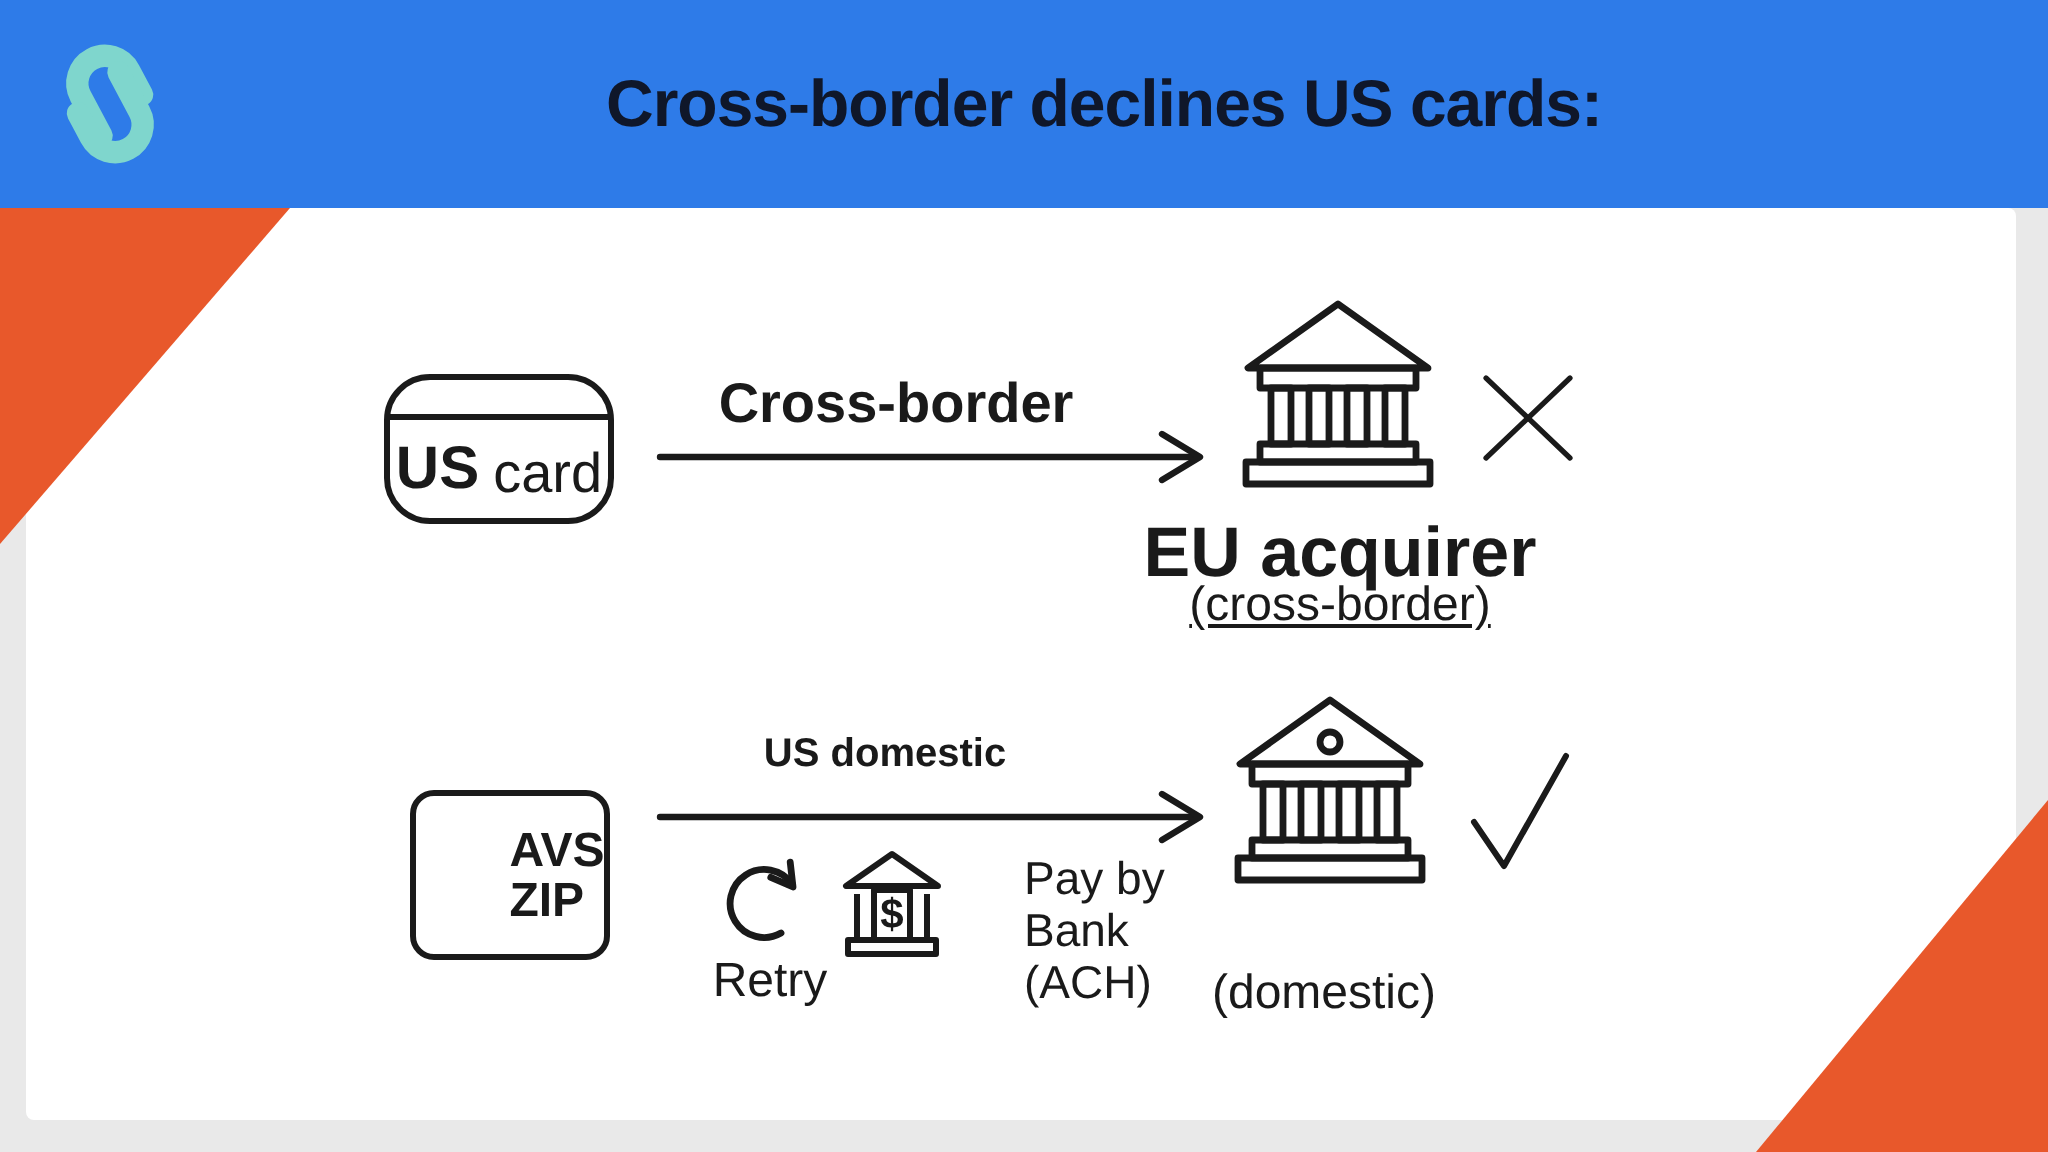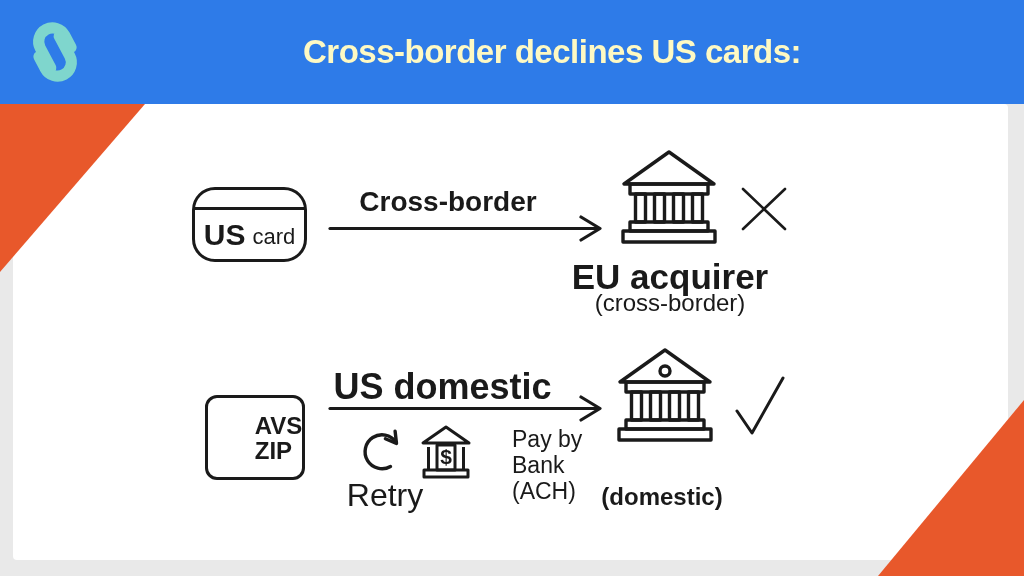--- a/index.html
+++ b/index.html
@@ -13,21 +13,21 @@
   }
   
   .header{
     position:absolute;left:0;top:0;width:1024px;height:104px;
     background:#2E7BE8;z-index:10;
   }
   .logo{position:absolute;left:12px;top:7px;width:86px;height:90px;}
   .titles{
     position:absolute;left:110px;right:30px;top:0;height:104px;
     display:flex;flex-direction:column;justify-content:center;align-items:center;
-    text-align:center;color:#fef9c3;font-weight:700;
+    text-align:center;color:#0f172a;font-weight:700;
     font-size:33px;line-height:42px;letter-spacing:-0.5px;
   }
   
   .panel{
     position:absolute;left:13px;top:104px;width:995px;height:456px;
     background:#FFFFFF;border-radius:4px;z-index:1;
   }
   .tri{position:absolute;background:#E8582B;z-index:5;}
   .tri-tl{left:0;top:104px;width:145px;height:168px;
     clip-path:polygon(0 0,100% 0,0 100%);}
@@ -42,38 +42,38 @@
   .card-icon{
     left:192px;top:187px;width:109px;height:69px;
     border:3.5px solid #1A1A1A;border-radius:23px;background:#fff;
   }
   .card-stripe{position:absolute;left:0;right:0;top:17px;border-top:3.5px solid #1A1A1A;}
   .card-text{
     position:absolute;left:0;right:0;top:20px;bottom:0;
     display:flex;align-items:center;justify-content:center;gap:7px;
   }
   .card-text .big{font-size:30px;font-weight:700;}
-  .card-text .small{font-size:22px;font-weight:400;position:relative;top:2px;}
+  .card-text .small{font-size:28px;font-weight:400;position:relative;top:2px;}
   
   .avs-box{
     left:205px;top:395px;width:94px;height:79px;
     border:3.5px solid #1A1A1A;border-radius:12px;background:#fff;
     display:flex;align-items:center;justify-content:center;gap:9px;
   }
   .avs-text{font-size:24px;font-weight:700;line-height:25px;text-align:left;margin-left:38px;}
   
   .route1{left:320px;top:186px;width:256px;font-size:28px;}
-  .route2{left:315px;top:366px;width:255px;font-size:36px;}
+  .route2{left:315px;top:366px;width:255px;font-size:20px;}
   
   .acq1-name{left:568px;top:257px;width:204px;font-size:35px;}
-  .acq1-note{left:568px;top:289px;width:204px;font-size:24px;}
+  .acq1-note{left:568px;top:289px;width:204px;font-size:24px;text-decoration:underline;}
   .acq2-name{left:560px;top:451px;width:204px;font-size:27px;}
-  .acq2-note{left:560px;top:483px;width:204px;font-size:24px;font-weight:bold;}
-  
-  .retry-lbl{left:340px;top:477px;width:90px;font-size:32px;font-weight:400;text-align:center;}
+  .acq2-note{left:560px;top:483px;width:204px;font-size:24px;}
+  
+  .retry-lbl{left:340px;top:477px;width:90px;font-size:24px;font-weight:400;text-align:center;}
   .pbb-text{left:479px;top:426px;width:90px;font-size:23px;line-height:26px;font-weight:400;text-align:left;margin-left:33px;}
   svg{display:block;}
 </style>
 </head>
 <body>
 
 <div class="page">
 
   <div class="panel"></div>
   <div class="tri tri-tl"></div>

